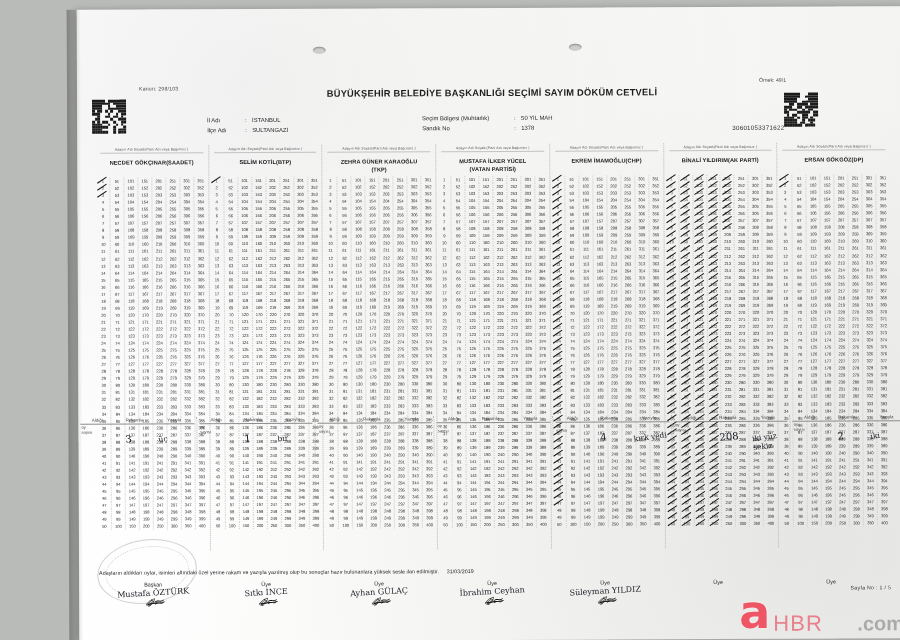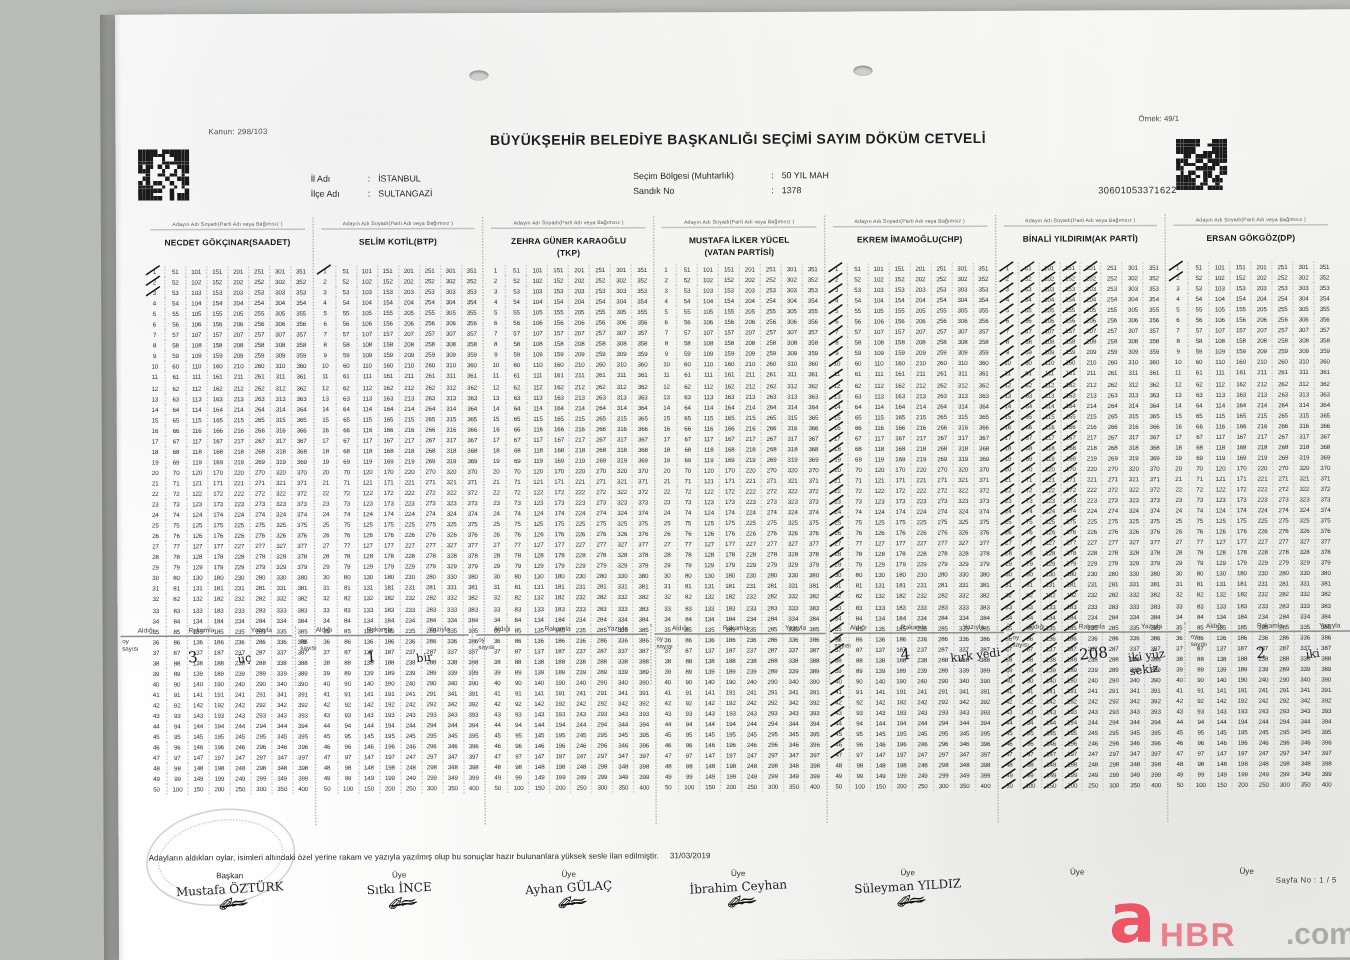--- a/index.html
+++ b/index.html
@@ -109,21 +109,21 @@
   }
   .pageno{position:absolute;right:18px;top:578px;font-size:5.2px;color:#3a3a3a;letter-spacing:.3px;}
   
   #wm{position:absolute;left:660px;top:588px;width:230px;height:46px;pointer-events:none;}
   #wm .a{
     position:absolute;left:0;top:-10px;font-size:46px;font-weight:bold;
     color:#ef4a5a;font-family:"DejaVu Sans", sans-serif;
     text-shadow:0 0 2px rgba(255,255,255,.9);opacity:.92;
   }
   #wm .hbr{
-    position:absolute;left:34px;top:16px;font-size:22px;font-weight:bold;
+    position:absolute;left:34px;top:16px;font-size:22px;font-weight:normal;
     color:#e8707c;letter-spacing:1px;opacity:.85;
   }
   #wm .dot{
     position:absolute;left:118px;top:18px;font-size:20px;font-weight:bold;
     color:#9c9c9c;opacity:.8;
   }
 </style>
 </head>
 <body>
 

